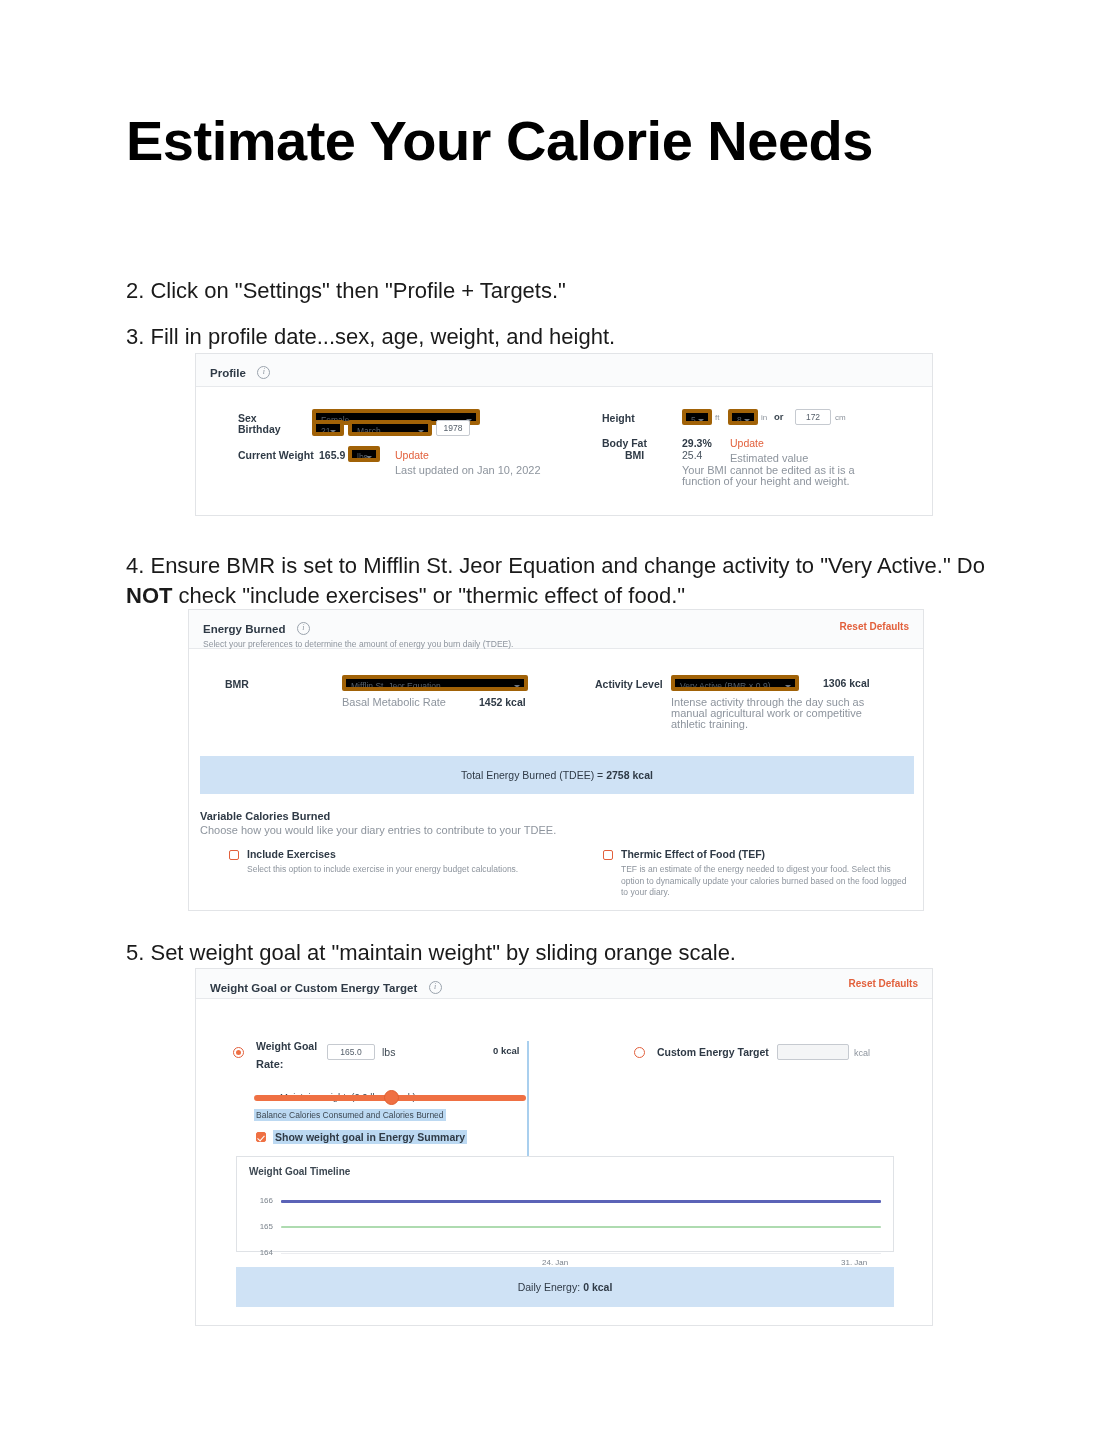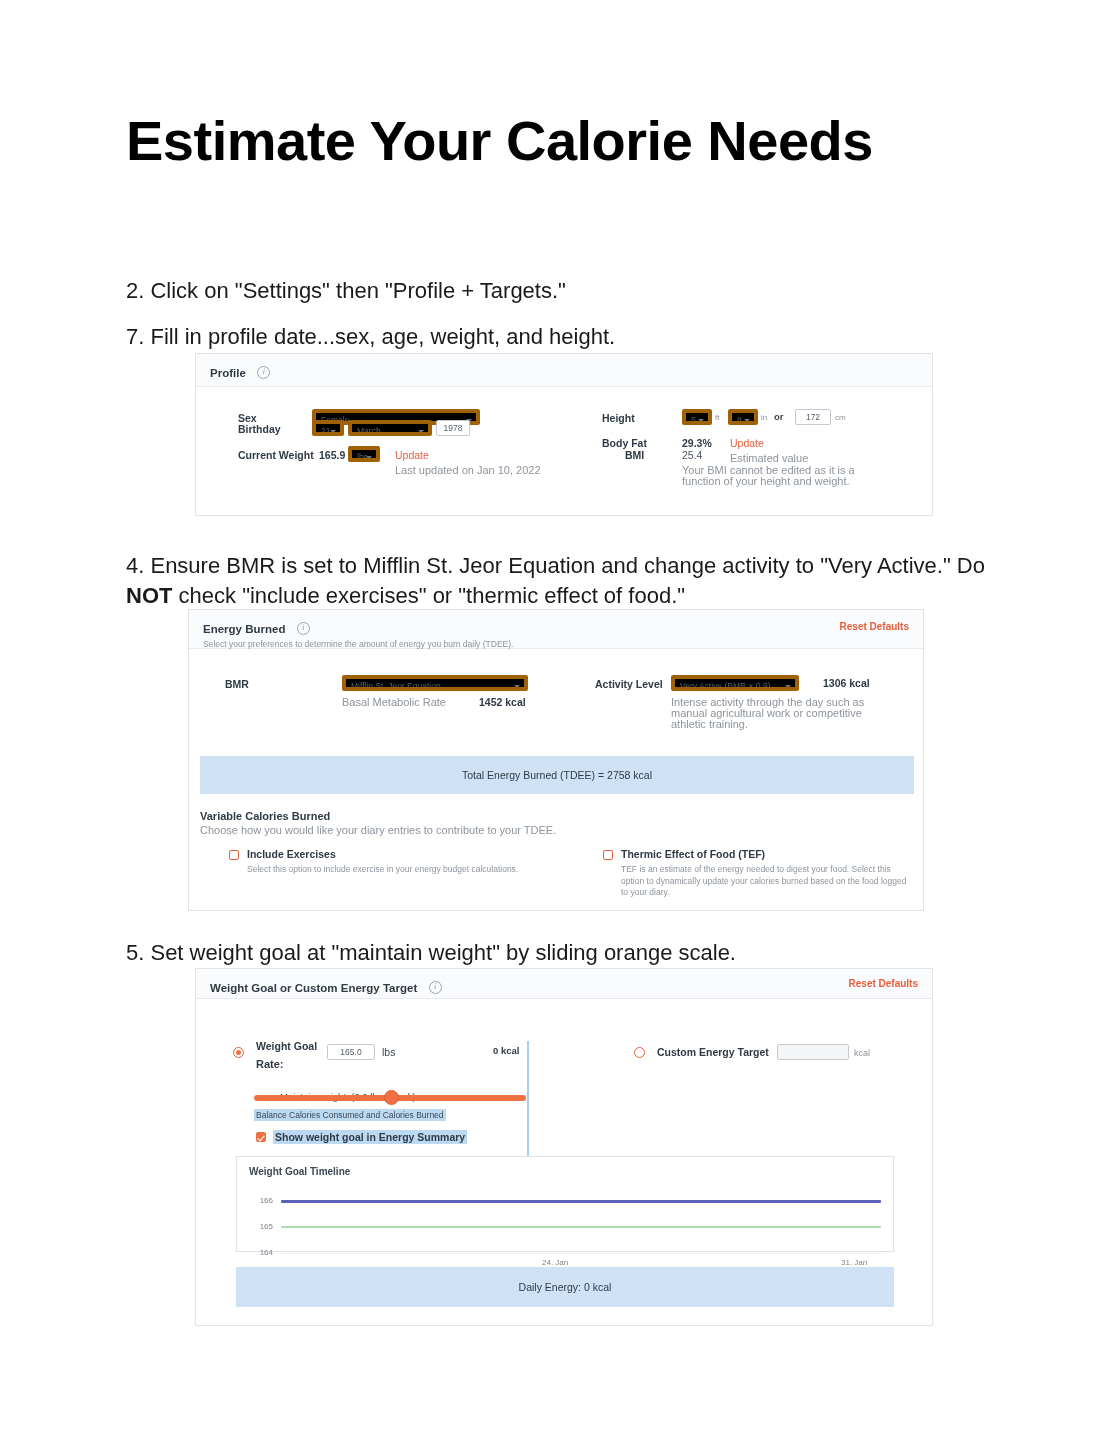--- a/index.html
+++ b/index.html
@@ -81,21 +81,21 @@
     font-size:8.5px;color:#56606b;line-height:14px;text-align:center;
   }
   .unit{position:absolute;font-size:8px;color:#8d949d;}
   .orword{position:absolute;font-size:9.5px;font-weight:bold;color:#3d4852;}
 
   
   .band{
     position:absolute;background:#cfe2f5;display:flex;align-items:center;
     justify-content:center;font-size:10.5px;color:#2f3a46;
   }
-  .band b{font-weight:normal;margin-left:3px;}
+  .band b{font-weight:bold;margin-left:3px;}
 
   
   .cbox{
     position:absolute;width:10px;height:10px;box-sizing:border-box;
     border:1.5px solid #e2603c;border-radius:2px;background:#fff;
   }
   .cbox.on{background:#ef7043;border-color:#ef7043;}
   .cbox.on:after{
     content:"";position:absolute;left:2.4px;top:0.6px;width:3px;height:6px;
     border:solid #fff;border-width:0 1.6px 1.6px 0;transform:rotate(42deg);
@@ -137,21 +137,21 @@
 </head>
 <body>
 
 <div class="page">
 
   <h1 class="doc-title">Estimate Your Calorie Needs</h1>
 
 
   <div class="step" id="step2">2.  Click on "Settings" then "Profile + Targets."</div>
 
-  <div class="step" id="step3">7.  Fill in profile date...sex, age, weight, and height.</div>
+  <div class="step" id="step3">3.  Fill in profile date...sex, age, weight, and height.</div>
 
   <div class="panel" style="left:195px;top:353px;width:738px;height:163px;">
     <div class="panel-head" style="height:33px;">
       <span class="ttl">Profile</span>
       <span class="info-i">i</span>
     </div>
     <div class="panel-body" style="height:129px;">
 
       <div class="lbl" style="left:42px;top:25px;">Sex</div>
       <div class="sel" style="left:116px;top:22px;width:168px;">

